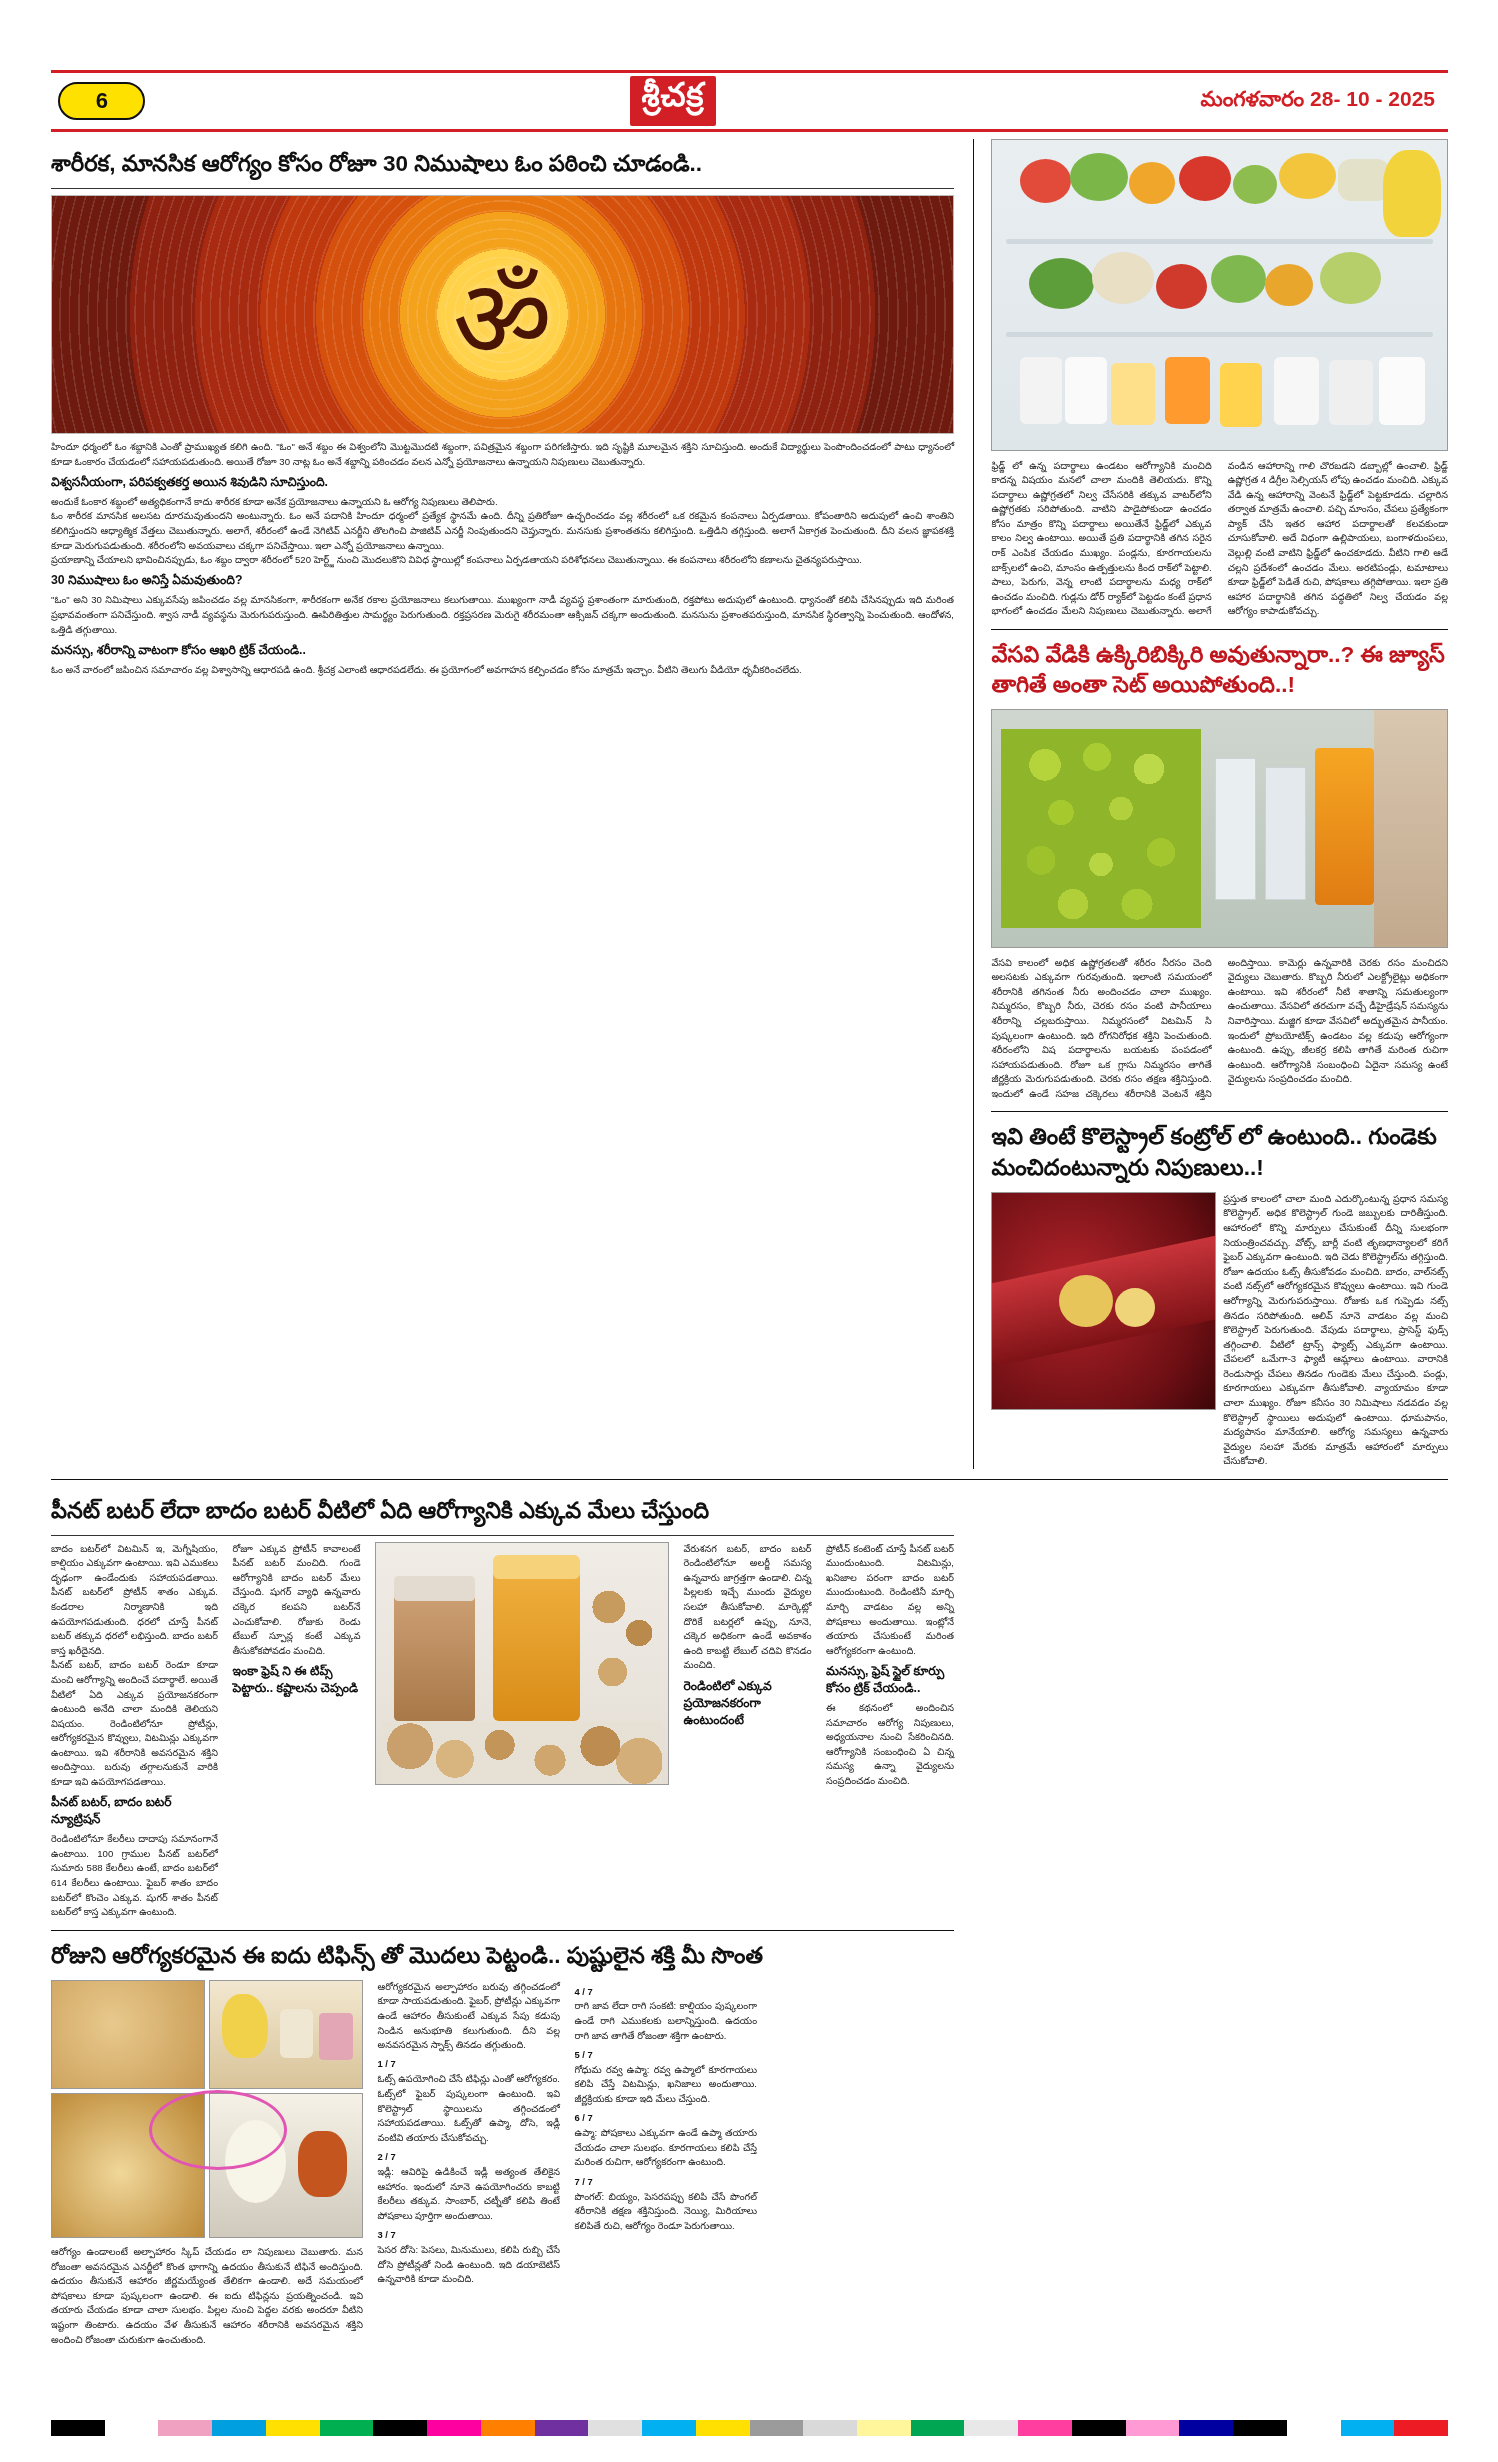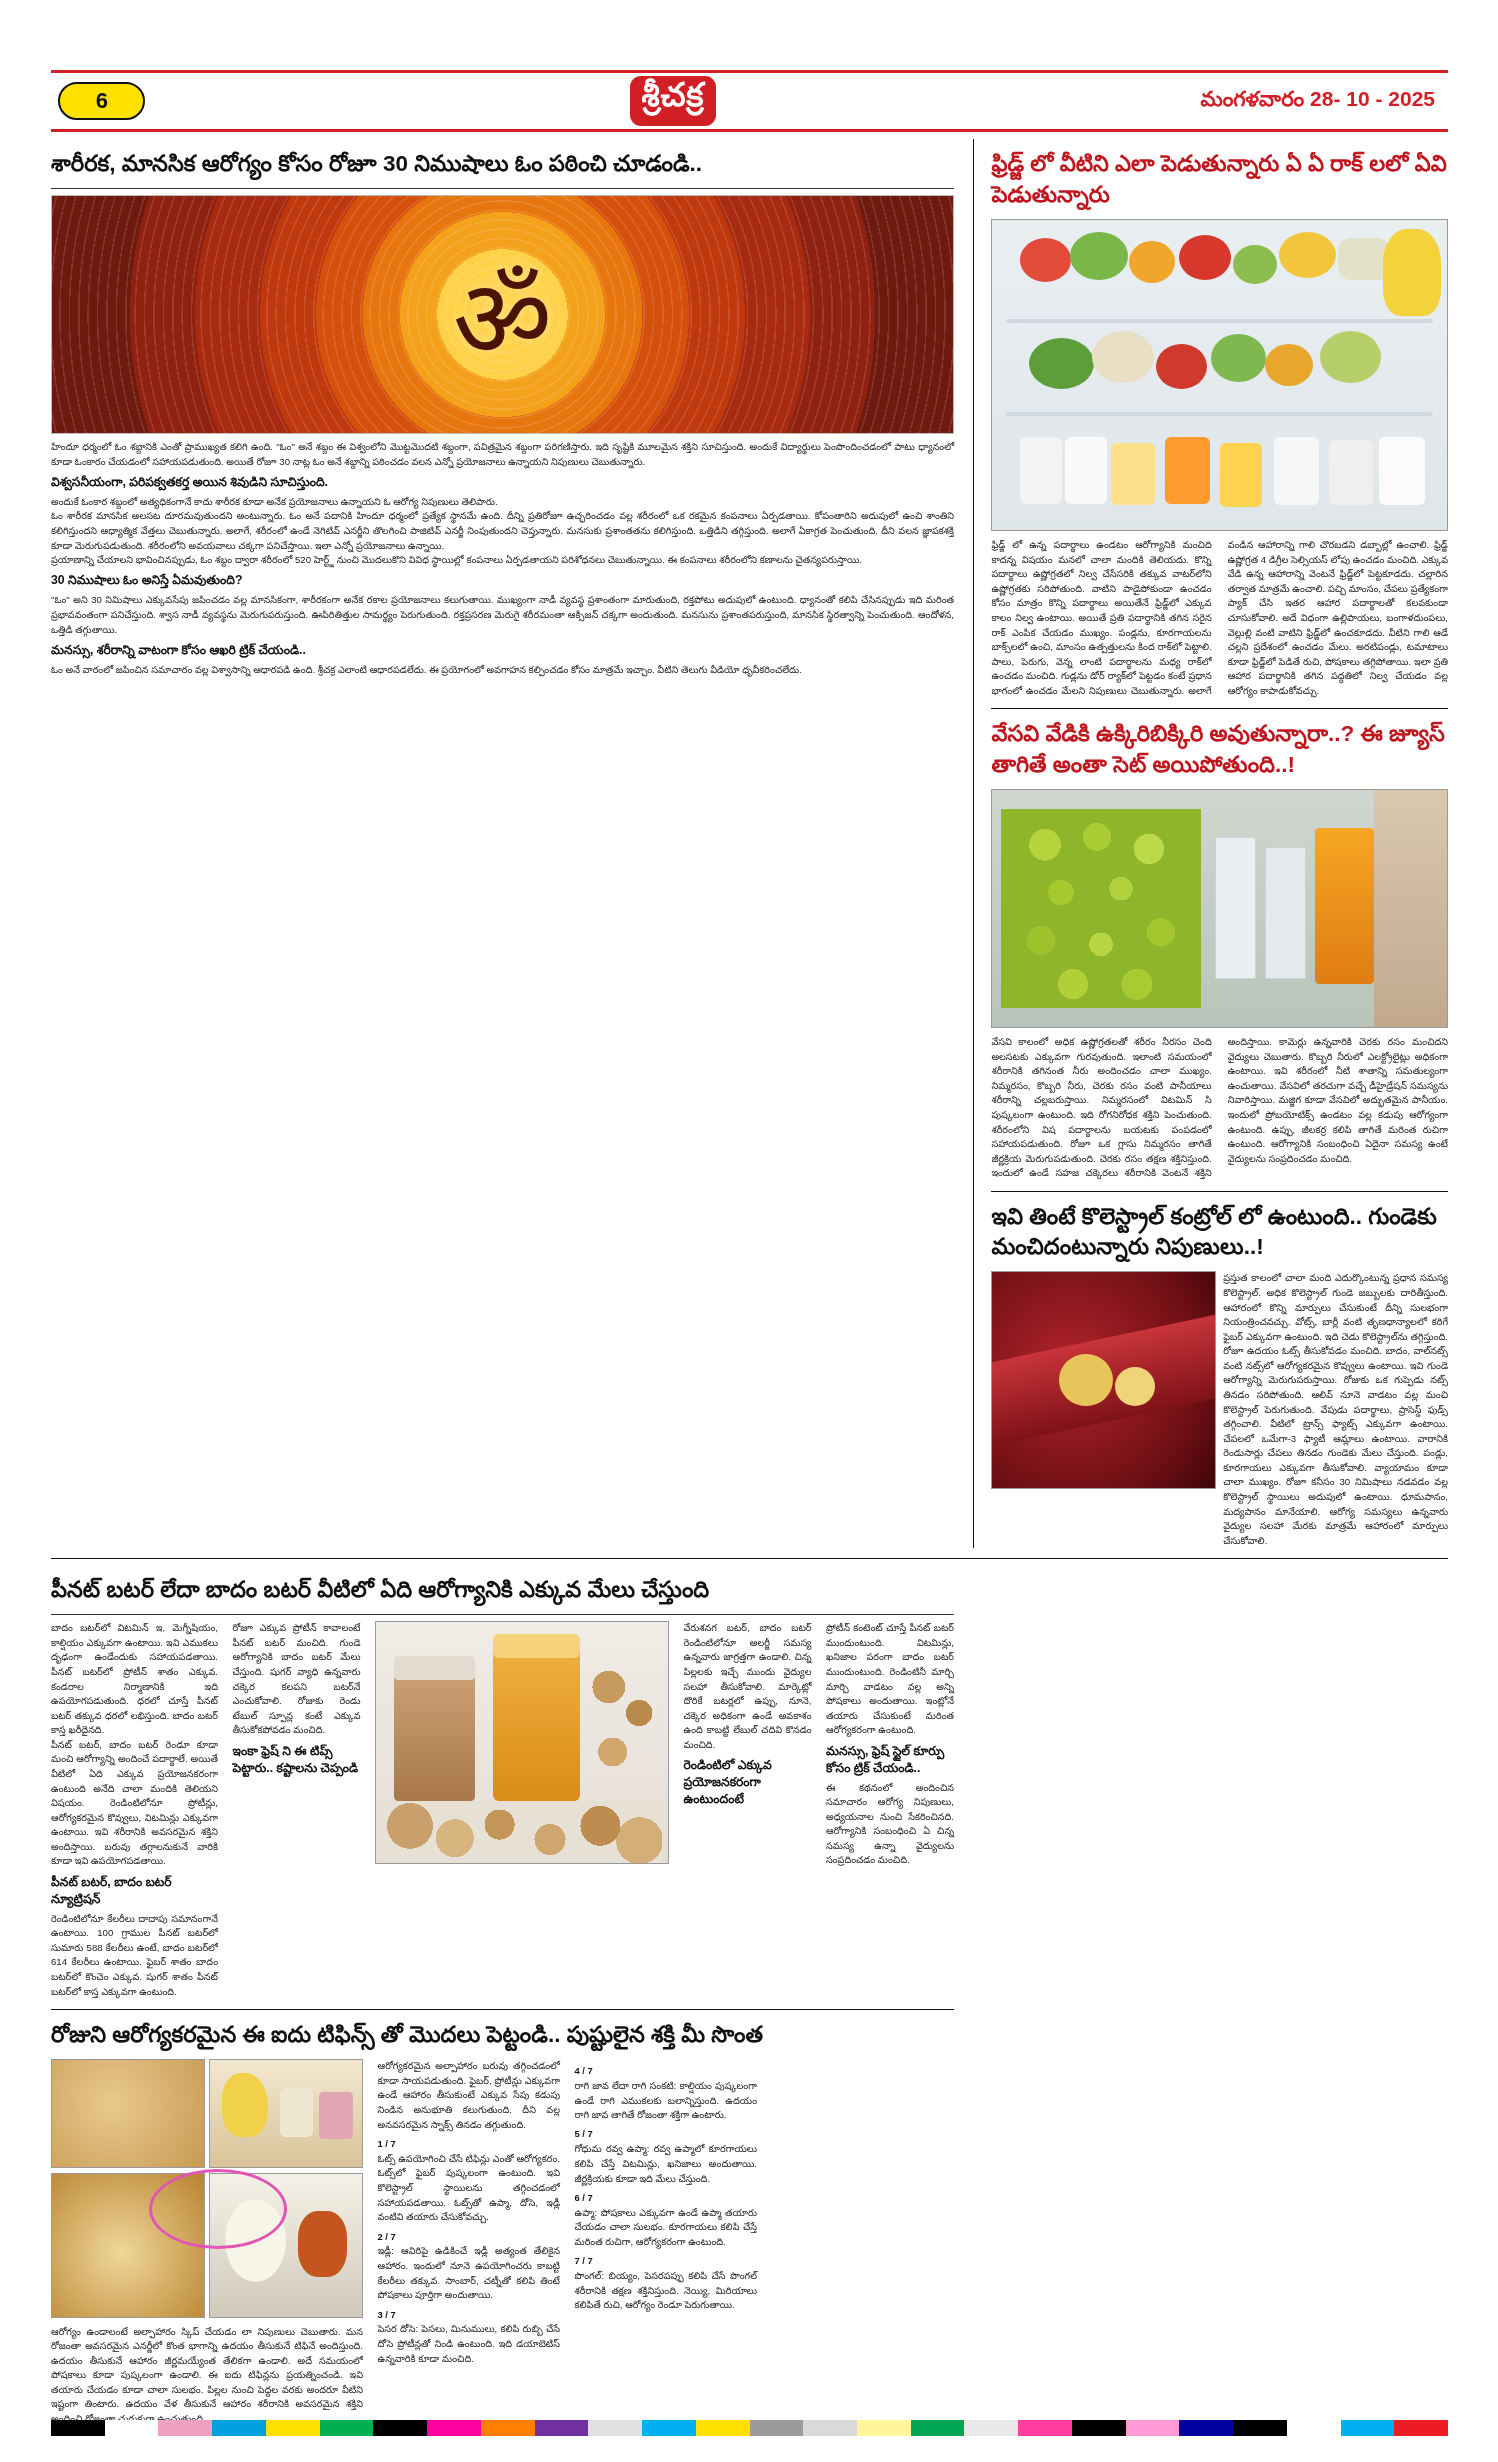--- a/index.html
+++ b/index.html
@@ -44,21 +44,21 @@
     font-weight: bold;
     color: #d21f26;
     letter-spacing: 0.7px;
     font-family: "Liberation Serif", serif;
   }
   .masthead-logo .logo-box{
     display:inline-block;
     background:#d21f26;
     color:#fff;
     padding:1.5px 11.6px 4.4px 11.6px;
-    border-radius:11px;
+    border-radius:2px;
   }
   .masthead-date {
     font-size: 21px;
     color: #d21f26;
     font-weight: bold;
     padding-right: 13px;
     white-space: nowrap;
   }
 
   
@@ -251,21 +251,20 @@
           <div class="body-text">"ఓం" అని 30 నిమిషాలు ఎక్కువసేపు జపించడం వల్ల మానసికంగా, శారీరకంగా అనేక రకాల ప్రయోజనాలు కలుగుతాయి. ముఖ్యంగా నాడీ వ్యవస్థ ప్రశాంతంగా మారుతుంది, రక్తపోటు అదుపులో ఉంటుంది. ధ్యానంతో కలిపి చేసినప్పుడు ఇది మరింత ప్రభావవంతంగా పనిచేస్తుంది. శ్వాస నాడీ వ్యవస్థను మెరుగుపరుస్తుంది. ఊపిరితిత్తుల సామర్థ్యం పెరుగుతుంది. రక్తప్రసరణ మెరుగై శరీరమంతా ఆక్సిజన్ చక్కగా అందుతుంది. మనసును ప్రశాంతపరుస్తుంది, మానసిక స్థిరత్వాన్ని పెంచుతుంది. ఆందోళన, ఒత్తిడి తగ్గుతాయి.</div>
           <div class="subhead">మనస్సు, శరీరాన్ని వాటంగా కోసం ఆఖరి ట్రిక్ చేయండి..</div>
           <div class="body-text">ఓం అనే వారంలో జపించిన సమాచారం వల్ల విశ్వాసాన్ని ఆధారపడి ఉంది. శ్రీచక్ర ఎలాంటి ఆధారపడలేదు. ఈ ప్రయోగంలో అవగాహన కల్పించడం కోసం మాత్రమే ఇచ్చాం. వీటిని తెలుగు వీడియో ధృవీకరించలేదు.</div>
         </div>
       </div>
     </div>
 
     <div class="col-divider" style="padding-left:17.4px">
 
       <div>
-        <div class="headline red">ఫ్రిడ్జ్ లో వీటిని ఎలా పెడుతున్నారు ఏ ఏ రాక్ లలో ఏవి పెడుతున్నారు</div>
         <div class="fridge-photo">
           <div class="shelf" style="top:32%"></div>
           <div class="shelf" style="top:62%"></div>
           <div class="veg" style="left:6%;top:6%;width:51px;height:44px;background:#e24b3a"></div>
           <div class="veg" style="left:17%;top:4%;width:58px;height:48px;background:#7ab648"></div>
           <div class="veg" style="left:30%;top:7%;width:46px;height:42px;background:#f0a62a"></div>
           <div class="veg" style="left:41%;top:5%;width:52px;height:45px;background:#d8372c"></div>
           <div class="veg" style="left:53%;top:8%;width:44px;height:39px;background:#8dbd4e"></div>
           <div class="veg" style="left:63%;top:4%;width:57px;height:46px;background:#f2c53d"></div>
           <div class="veg" style="left:76%;top:6%;width:52px;height:42px;background:#e4e1c9;border-radius:13px"></div>

